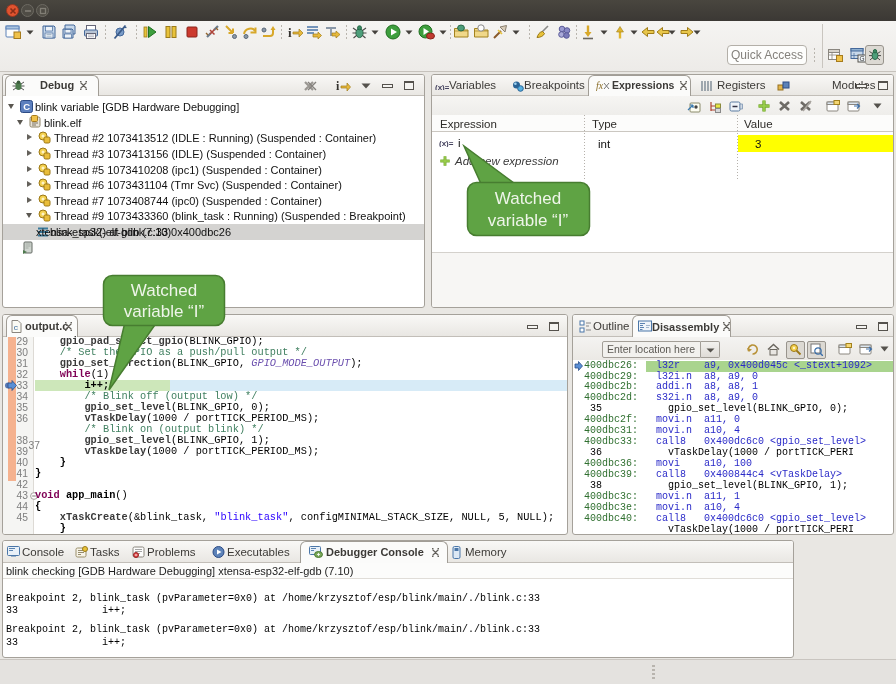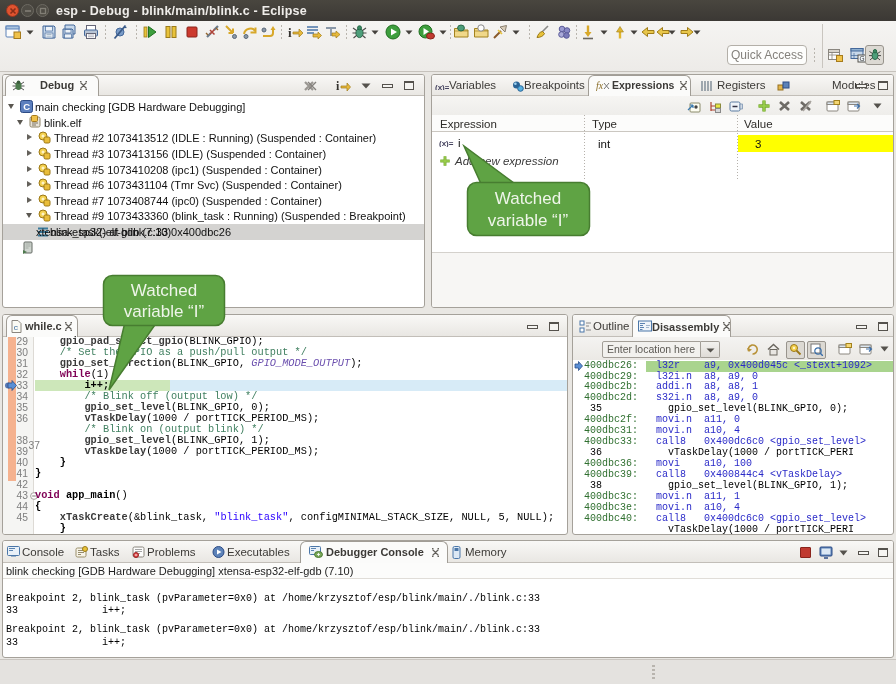--- a/index.html
+++ b/index.html
@@ -52,21 +52,20 @@
       <path d="M1.5 1.5 L6.5 6.5 M6.5 1.5 L1.5 6.5" stroke="#8a2d17" stroke-width="1.6"></path>
     </svg>
   <div class="circ" style="left:21px; background:#4f4c45; border:1px solid #6d6a62;"></div>
   <svg class="abs" style="left:24px; top:7px;" width="8" height="8" viewBox="0 0 8 8">
       <path d="M1 4 H7" stroke="#817e75" stroke-width="1.6"></path>
     </svg>
   <div class="circ" style="left:36px; background:#4f4c45; border:1px solid #6d6a62;"></div>
   <svg class="abs" style="left:39px; top:7px;" width="8" height="8" viewBox="0 0 8 8">
       <rect x="1.5" y="1.5" width="5" height="5" fill="none" stroke="#817e75" stroke-width="1.3"></rect>
     </svg>
-  <div id="title-text">esp - Debug - blink/main/blink.c - Eclipse</div>
 </div>
 
 <div class="abs" id="toolbar">
   <div id="icons-row1">
 
     <svg class="abs" style="left:5px; top:3px;" width="17" height="16" viewBox="0 0 17 16">
         <rect x="1" y="2" width="13" height="11" rx="1" fill="#fdfdfc" stroke="#5c82b8"></rect>
         <rect x="1" y="2" width="13" height="3" fill="#aac4e0" stroke="#5c82b8"></rect>
         <rect x="9" y="8" width="6.5" height="6.5" fill="#f0c24a" stroke="#a67b1c"></rect>
       </svg>
@@ -309,21 +308,21 @@
   <div class="abs" style="left:401px; top:6px; width:10px; height:9px; border:1px solid #55524d; border-top-width:2px; background:#f5f4f1;"></div>
   <div id="debug-tree">
 
     <div class="abs" style="left:0; top:149px; width:423px; height:16px; background:#d4d3d1;"></div>
 
     <div class="arrow arr-d" style="left:5px; top:29px;"></div>
     <svg class="abs" style="left:17px; top:25px;" width="13" height="13" viewBox="0 0 13 13">
         <rect x="0.5" y="0.5" width="12" height="12" rx="2" fill="#5c7fbe" stroke="#2d4c86"></rect>
         <text x="3.2" y="10" font-size="9.5" font-weight="bold" fill="#fff" font-family="Liberation Sans">C</text>
       </svg>
-    <div class="trow" style="left:32px; top:26px;">main checking [GDB Hardware Debugging]</div>
+    <div class="trow" style="left:32px; top:26px;">blink variable [GDB Hardware Debugging]</div>
 
     <div class="arrow arr-d" style="left:14px; top:45px;"></div>
     <svg class="abs" style="left:26px; top:40px;" width="13" height="13" viewBox="0 0 13 13">
         <rect x="1" y="2" width="10" height="10" rx="1.5" fill="#e8e3d8" stroke="#8f8468"></rect>
         <rect x="2.5" y="0.5" width="6" height="6" rx="1" fill="#f0c24a" stroke="#a67b1c"></rect>
         <path d="M3 8 H9 M3 10 H7" stroke="#7f7560" stroke-width="1"></path>
       </svg>
     <div class="trow" style="left:41px; top:42px;">blink.elf</div>
 
     <div class="arrow arr-e" style="left:24px; top:59px;"></div>
@@ -483,21 +482,21 @@
   <div class="abs" style="left:0; top:178px; width:461px; height:55px; background:#f7f6f4;"></div>
 </div>
 
 <div class="panel" id="p-edit" style="left:2px; top:314px; width:566px; height:221px;">
   <div class="phead" style="height:22px;"></div>
   <div class="tab act" style="left:3px; width:72px; height:22px;"></div>
   <svg class="abs" style="left:8px; top:5px;" width="11" height="13" viewBox="0 0 11 13">
       <path d="M1 0.5 H7 L10 3.5 V12.5 H1 Z" fill="#fbfbf4" stroke="#8a867f"></path>
       <text x="2.5" y="10" font-size="8" fill="#3d6d9e" font-family="Liberation Mono">c</text>
     </svg>
-  <div class="tlab b" style="left:22px; top:5px;">while.c</div>
+  <div class="tlab b" style="left:22px; top:5px;">output.c</div>
   <svg class="abs" style="left:61px; top:7px;" width="9" height="9" viewBox="0 0 9 9">
       <path d="M1.5 1.5 L7.5 7.5 M7.5 1.5 L1.5 7.5 M1 0.5 H2.5 M6.5 0.5 H8 M1 8.5 H2.5 M6.5 8.5 H8" stroke="#63605b" stroke-width="1.2" fill="none"></path>
     </svg>
   <div class="abs" style="left:524px; top:10px; width:11px; height:4px; border:1px solid #55524d; background:#f5f4f1;"></div>
   <div class="abs" style="left:546px; top:7px; width:10px; height:9px; border:1px solid #55524d; border-top-width:2px; background:#f5f4f1;"></div>
   <div id="editor-body">
 
     <div class="abs" style="left:0; top:22px; width:31px; height:197px; background:#f5f5f3; border-right:1px solid #dddad5;"></div>
 
     <div class="abs" style="left:5px; top:22px; width:8px; height:144px; background:#f5b28f;"></div>
@@ -631,21 +630,21 @@
     <div class="dl mono" style="top:144.1px;"><span class="adr">400dbc36:</span><span class="ins">   movi    a10, 100</span></div>
     <div class="dl mono" style="top:155px;"><span class="adr">400dbc39:</span><span class="ins">   call8   0x400844c4 &lt;vTaskDelay&gt;</span></div>
     <div class="dl mono" style="top:166px;"> 38           gpio_set_level(BLINK_GPIO, 1);</div>
     <div class="dl mono" style="top:176.9px;"><span class="adr">400dbc3c:</span><span class="ins">   movi.n  a11, 1</span></div>
     <div class="dl mono" style="top:187.9px;"><span class="adr">400dbc3e:</span><span class="ins">   movi.n  a10, 4</span></div>
     <div class="dl mono" style="top:198.8px;"><span class="adr">400dbc40:</span><span class="ins">   call8   0x400dc6c0 &lt;gpio_set_level&gt;</span></div>
     <div class="dl mono" style="top:209.8px;">              vTaskDelay(1000 / portTICK_PERI</div>
   </div>
 </div>
 
-<div class="panel" id="p-console" style="left:2px; top:540px; width:892px; height:118px;">
+<div class="panel" id="p-console" style="left:2px; top:540px; width:792px; height:118px;">
   <div class="phead" style="height:22px;"></div>
   <svg class="abs" style="left:4px; top:5px;" width="13" height="12" viewBox="0 0 13 12">
       <rect x="0.5" y="0.5" width="12" height="9" rx="1" fill="#e8f0f8" stroke="#4a76a8"></rect>
       <path d="M2 2.5 H8 M2 4.5 H6" stroke="#4a76a8" stroke-width="0.9"></path>
       <path d="M4 10 H9" stroke="#4a76a8" stroke-width="1.2"></path>
     </svg>
   <div class="tlab" style="left:19px; top:5px;">Console</div>
   <svg class="abs" style="left:72px; top:5px;" width="13" height="12" viewBox="0 0 13 12">
       <rect x="1" y="2" width="10" height="9" rx="1.5" fill="#f7f3e8" stroke="#9a8f6a"></rect>
       <path d="M3 4.5 H9 M3 6.5 H9 M3 8.5 H6" stroke="#8a805e" stroke-width="0.9"></path>

